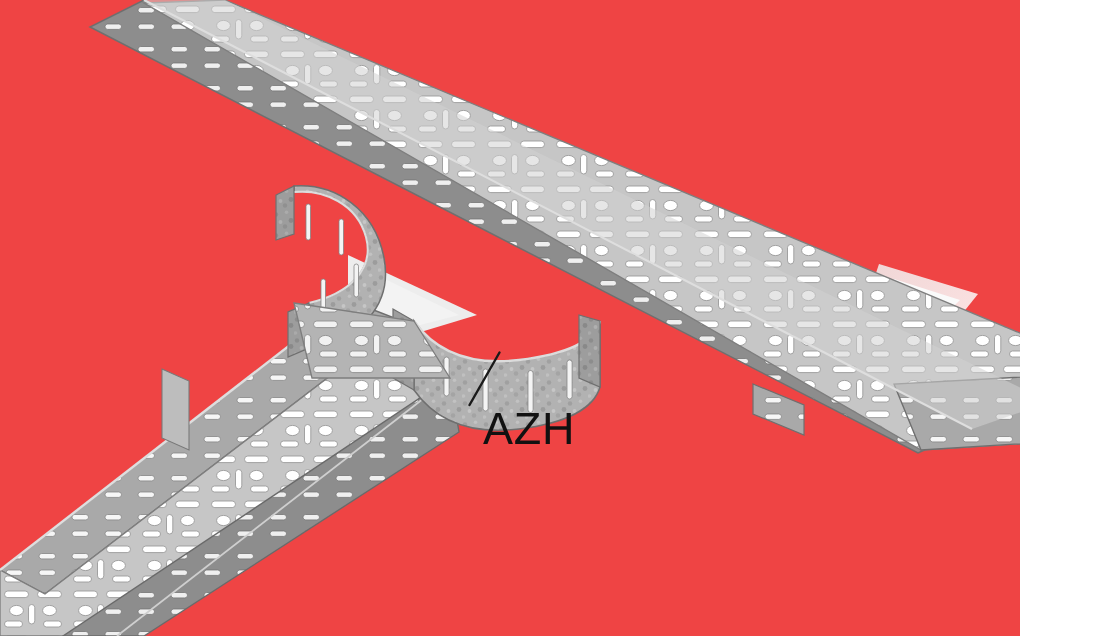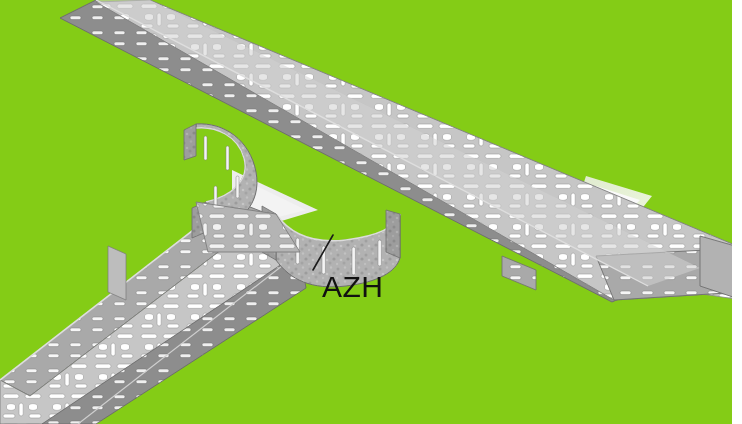--- a/index.html
+++ b/index.html
@@ -18,21 +18,21 @@
     font-weight:400;
     color:#111111;
     letter-spacing:0.5px;
     white-space:nowrap;
     line-height:1;
   }
 </style>
 </head>
 <body>
 
-<div id="stage" style="width: 732px; height: 424px; background: #84cc16;">
+<div id="stage" style="width: 680px; height: 424px; background: #ef4444;">
 
   <svg id="scene" viewBox="0 0 742 424">
     <defs>
 
       <pattern id="perfBase" width="46" height="30" patternUnits="userSpaceOnUse">
         <rect width="46" height="30" fill="#c6c6c6"></rect>
         <g fill="#ffffff" stroke="#9a9a9a" stroke-width="0.6">
           <rect x="3" y="4" width="16" height="4.4" rx="2.2"></rect>
           <rect x="25" y="4" width="16" height="4.4" rx="2.2"></rect>
           <ellipse cx="11" cy="17" rx="4.6" ry="3.4"></ellipse>

